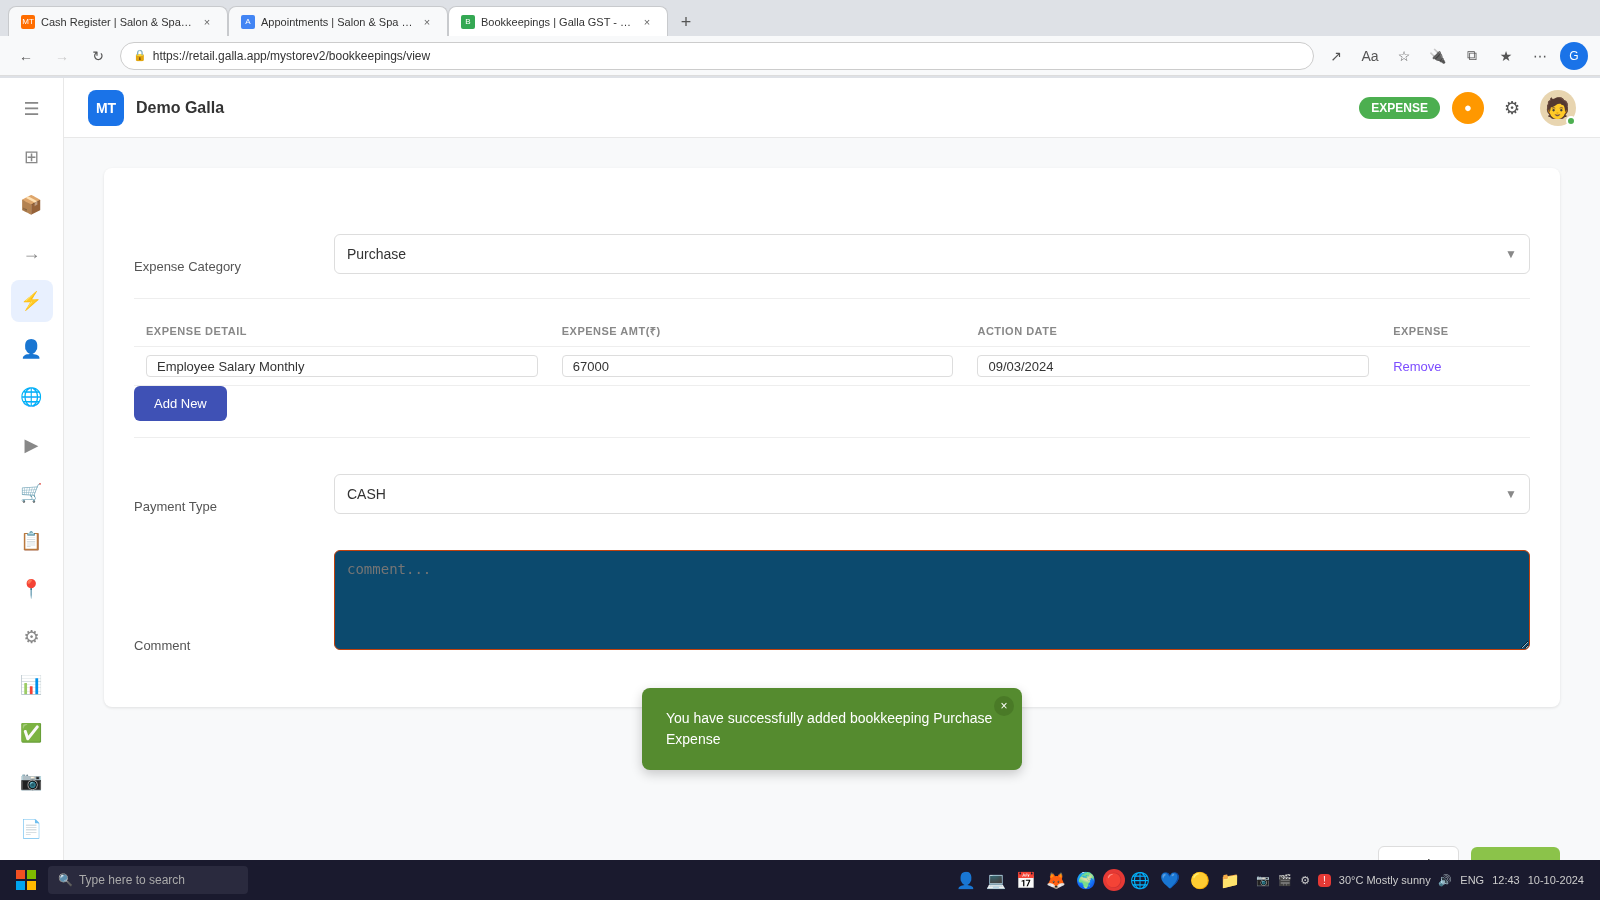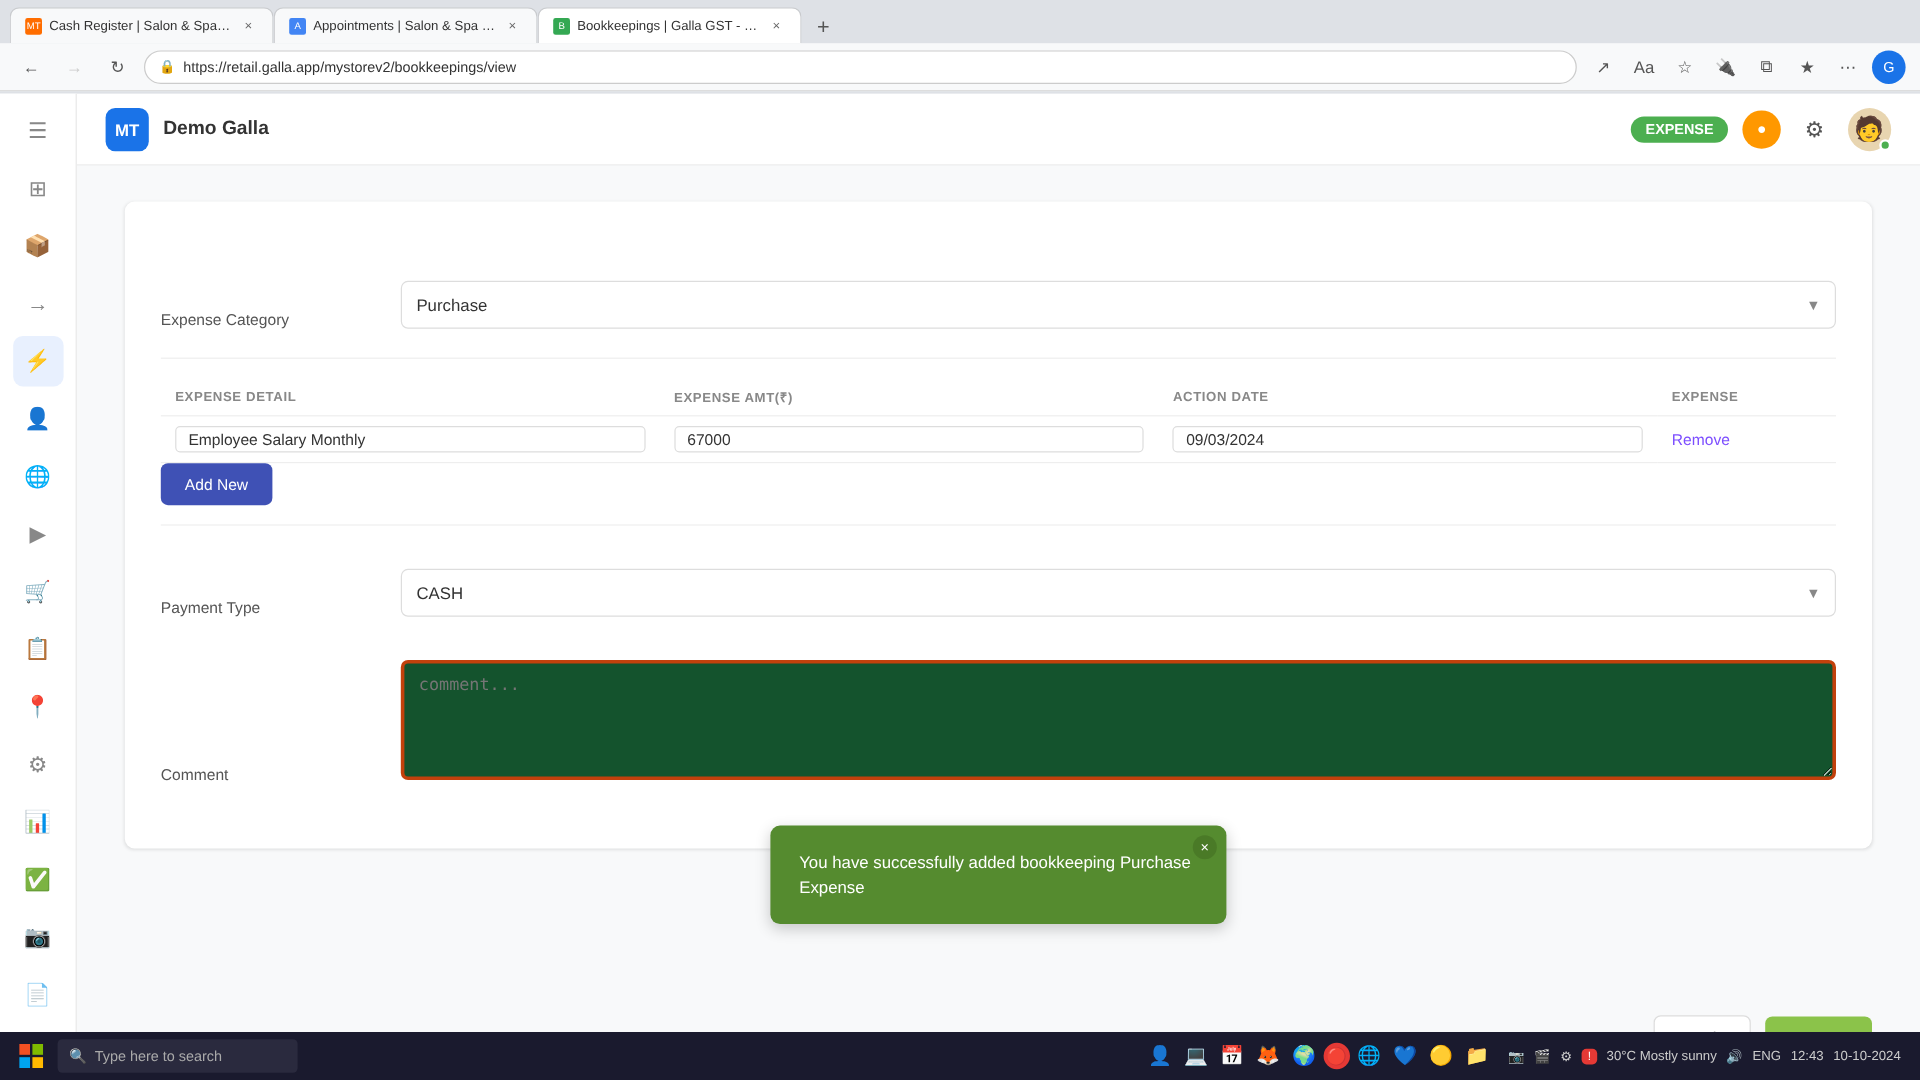--- a/index.html
+++ b/index.html
@@ -60,21 +60,21 @@
 
     .expense-table { width: 100%; border-collapse: collapse; }
     .expense-table th { text-align: left; font-size: 11px; font-weight: 600; color: #888; padding: 8px 12px; border-bottom: 1px solid #eee; letter-spacing: 0.5px; }
     .expense-table td { padding: 8px 12px; border-bottom: 1px solid #eee; }
     .expense-input { width: 100%; height: 22px; border: 1px solid #ddd; border-radius: 4px; padding: 0 10px; font-size: 13px; color: #333; background: #fff; }
     .remove-btn { color: #7c4dff; font-size: 13px; cursor: pointer; background: none; border: none; }
 
     .add-new-btn { background: #3f51b5; color: #fff; border: none; border-radius: 6px; padding: 10px 20px; font-size: 13px; cursor: pointer; }
 
     .input-field { width: 100%; height: 40px; border: 1px solid #ddd; border-radius: 6px; padding: 0 12px; font-size: 14px; color: #333; background: #fff; }
-    .textarea-field { width: 100%; height: 100px; border: 3px solid #c2410c; border-radius: 6px; padding: 10px 12px; font-size: 14px; color: #999; background: #14532d; resize: vertical; }
+    .textarea-field { width: 100%; height: 100px; border: 1px solid #c2410c; border-radius: 6px; padding: 10px 12px; font-size: 14px; color: #999; background: #0c4a6e; resize: vertical; }
 
     
     .footer-actions { display: flex; justify-content: flex-end; align-items: center; gap: 12px; padding: 16px 40px; background: #f8f9fa; }
     .back-btn { padding: 10px 24px; border: 1px solid #ddd; border-radius: 6px; background: #fff; color: #333; font-size: 14px; cursor: pointer; }
     .save-btn { padding: 10px 28px; border: none; border-radius: 6px; background: #8bc34a; color: #fff; font-size: 14px; font-weight: 600; cursor: pointer; }
 
     
     .toast-overlay { position: absolute; bottom: 60px; left: 50%; transform: translateX(-50%); z-index: 100; }
     .toast { background: #558b2f; color: #fff; border-radius: 8px; padding: 20px 24px; font-size: 14px; font-weight: 500; max-width: 380px; position: relative; line-height: 1.5; box-shadow: 0 4px 12px rgba(0,0,0,0.2); }
     .toast-close { position: absolute; top: 8px; right: 8px; width: 20px; height: 20px; background: #4a7a27; border-radius: 50%; display: flex; align-items: center; justify-content: center; cursor: pointer; font-size: 12px; color: #fff; }

